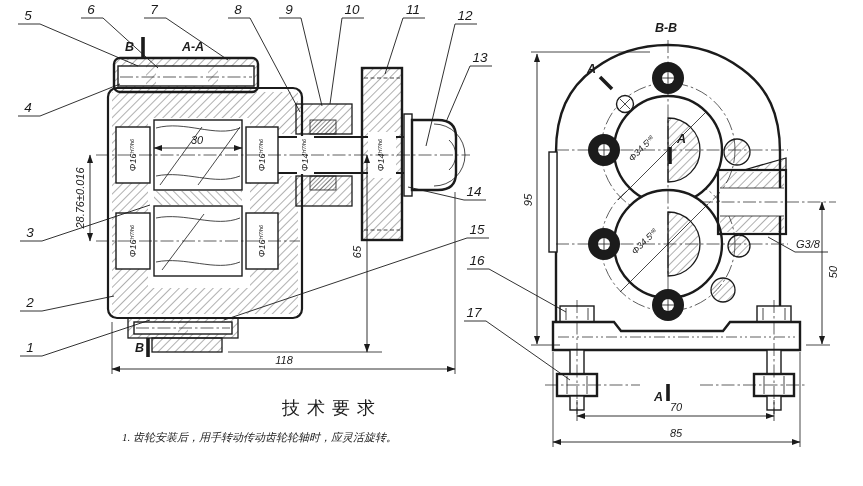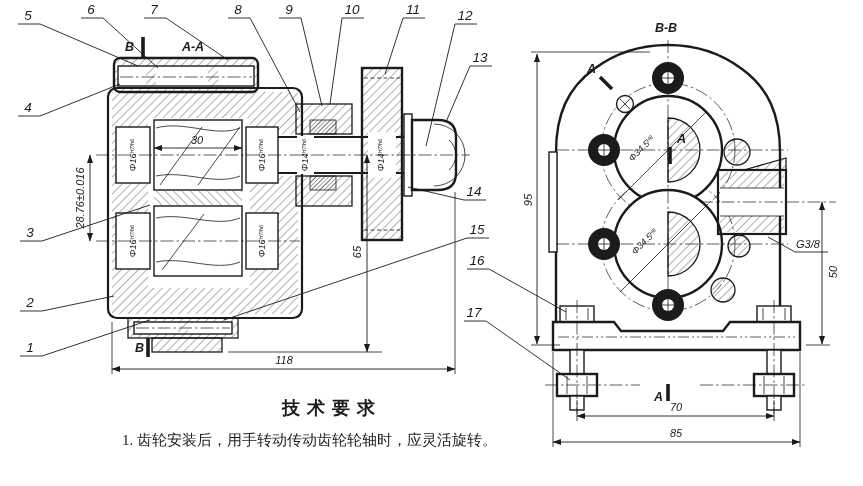--- a/index.html
+++ b/index.html
@@ -22,22 +22,22 @@
   .thin{stroke:#1b1b1b;stroke-width:.8;fill:none;}
   .med{stroke:#1b1b1b;stroke-width:2.2;fill:none;}
   .cl{stroke:#1b1b1b;stroke-width:.7;fill:none;stroke-dasharray:13 3 2.5 3;}
   .ch2{stroke:#1b1b1b;stroke-width:.7;fill:none;stroke-dasharray:11 3 2 3 2 3;}
   .dash{stroke:#1b1b1b;stroke-width:.8;fill:none;stroke-dasharray:4 2.5;}
   .dim{stroke:#1b1b1b;stroke-width:.9;fill:none;}
   .tick{stroke:#1b1b1b;stroke-width:3.6;fill:none;}
   .ldr{stroke:#1b1b1b;stroke-width:.9;fill:none;}
   #techreq{position:absolute;left:122px;top:396px;width:420px;color:#1b1b1b;
            font-family:"Liberation Serif",serif;}
-  #techreq .title{text-align:center;font-size:18px;letter-spacing:7px;margin-bottom:10px;font-weight:bold;}
-  #techreq .line{font-size:15px;line-height:1.4;}
+  #techreq .title{text-align:center;font-size:18px;letter-spacing:7px;margin-bottom:10px;}
+  #techreq .line{font-size:11px;line-height:1.4;font-style:italic;}
 </style>
 </head>
 <body>
 
 <div id="stage">
 <svg width="863" height="486" viewBox="0 0 863 486">
   <defs>
     <pattern id="h45" width="6" height="6" patternUnits="userSpaceOnUse" patternTransform="rotate(45)">
       <line x1="0" y1="0" x2="0" y2="6" stroke="#1b1b1b" stroke-width="0.7"></line>
     </pattern>

